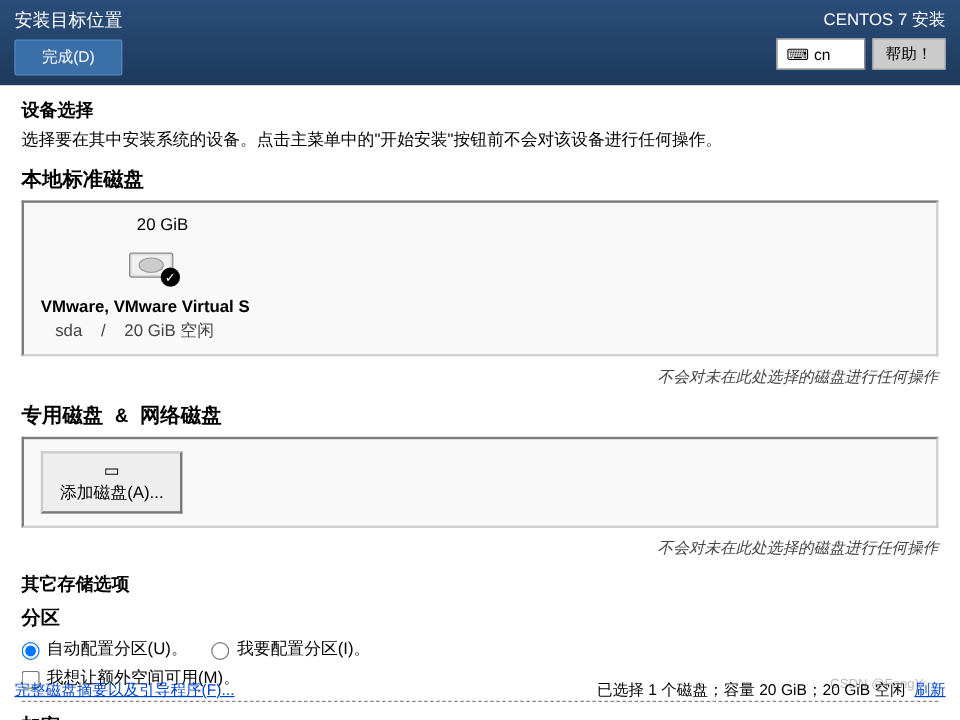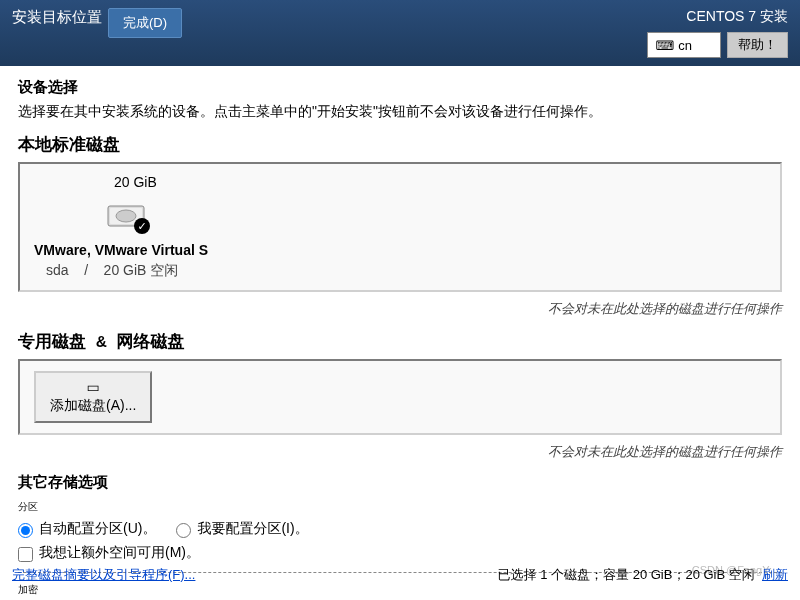--- a/index.html
+++ b/index.html
@@ -1,19 +1,19 @@
 <!DOCTYPE html>
 <html><head>
   <meta charset="utf-8">
   <style>
     * { margin: 0; padding: 0; box-sizing: border-box; font-family: sans-serif; }
     body { width: 800px; height: 600px; overflow: hidden; background: #fff; }
     
     .header { background: linear-gradient(180deg, #2a4d7a 0%, #1e3a5c 100%); color: #fff; padding: 8px 12px; display: flex; justify-content: space-between; align-items: flex-start; }
-    .header-left { display: flex; gap: 6px; }
+    .header-left { display: flex; flex-direction: column; gap: 6px; }
     .header-title { font-size: 15px; font-weight: normal; }
     .done-btn { background: #3b6fa8; border: 1px solid #5a8bc0; color: #fff; padding: 5px 14px; font-size: 13px; cursor: pointer; border-radius: 2px; }
     .header-right { display: flex; flex-direction: column; gap: 6px; align-items: flex-end; }
     .header-subtitle { font-size: 14px; }
     .header-controls { display: flex; gap: 6px; }
     .lang-select { background: #fff; color: #000; border: 1px solid #888; padding: 3px 28px 3px 8px; font-size: 13px; display: flex; align-items: center; gap: 4px; }
     .help-btn { background: #ccc; border: 1px solid #aaa; padding: 3px 10px; font-size: 13px; cursor: pointer; text-align: right; }
     
     .content { padding: 12px 18px; }
     .section-title { font-size: 15px; font-weight: bold; margin-bottom: 6px; }
@@ -28,21 +28,21 @@
     .check-badge { position: absolute; bottom: -4px; right: -4px; width: 16px; height: 16px; background: #000; border-radius: 50%; color: #fff; display: flex; align-items: center; justify-content: center; font-size: 11px; }
     .disk-name { font-size: 14px; font-weight: bold; }
     .disk-info { font-size: 14px; color: #444; margin-left: 12px; }
     
     .note-text { text-align: right; font-size: 13px; font-style: italic; color: #444; margin: 8px 0 12px 0; }
     
     .add-disk-btn { border: 2px outset #ccc; background: #eee; padding: 6px 14px; font-size: 14px; cursor: pointer; display: inline-flex; flex-direction: column; align-items: center; gap: 2px; }
     .add-disk-icon { font-size: 14px; }
     
     .storage-options { margin-top: 4px; }
-    .option-label { font-size: 10px; font-weight: normal; margin: 8px 0 6px; }
+    .option-label { font-size: 16px; font-weight: bold; margin: 8px 0 6px; }
     .radio-row { display: flex; gap: 20px; margin-bottom: 6px; align-items: center; }
     .radio-item, .check-item { display: flex; align-items: flex-end; gap: 6px; font-size: 14px; }
     .radio-item input, .check-item input { width: 15px; height: 15px; }
     
     .dashed-sep { border: none; border-top: 1px dashed #888; margin: 10px 0; }
     
     .footer { position: absolute; bottom: 16px; left: 0; right: 0; padding: 0 12px; display: flex; justify-content: space-between; font-size: 13px; }
     .footer-link { color: #0044cc; text-decoration: underline; cursor: pointer; }
     .footer-status { color: #000; }
     .watermark { position: absolute; bottom: 24px; right: 28px; font-size: 11px; color: #bbb; }

